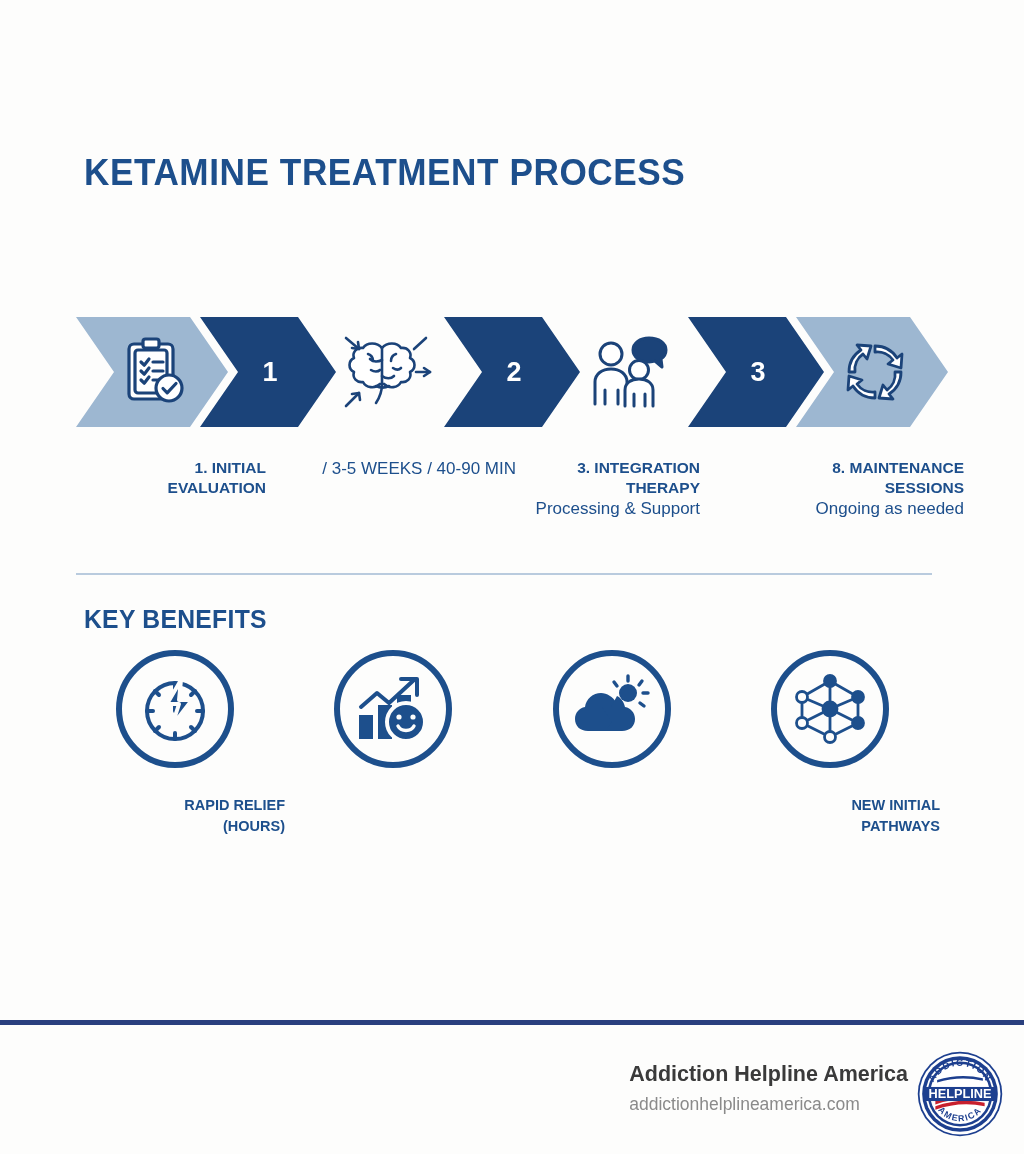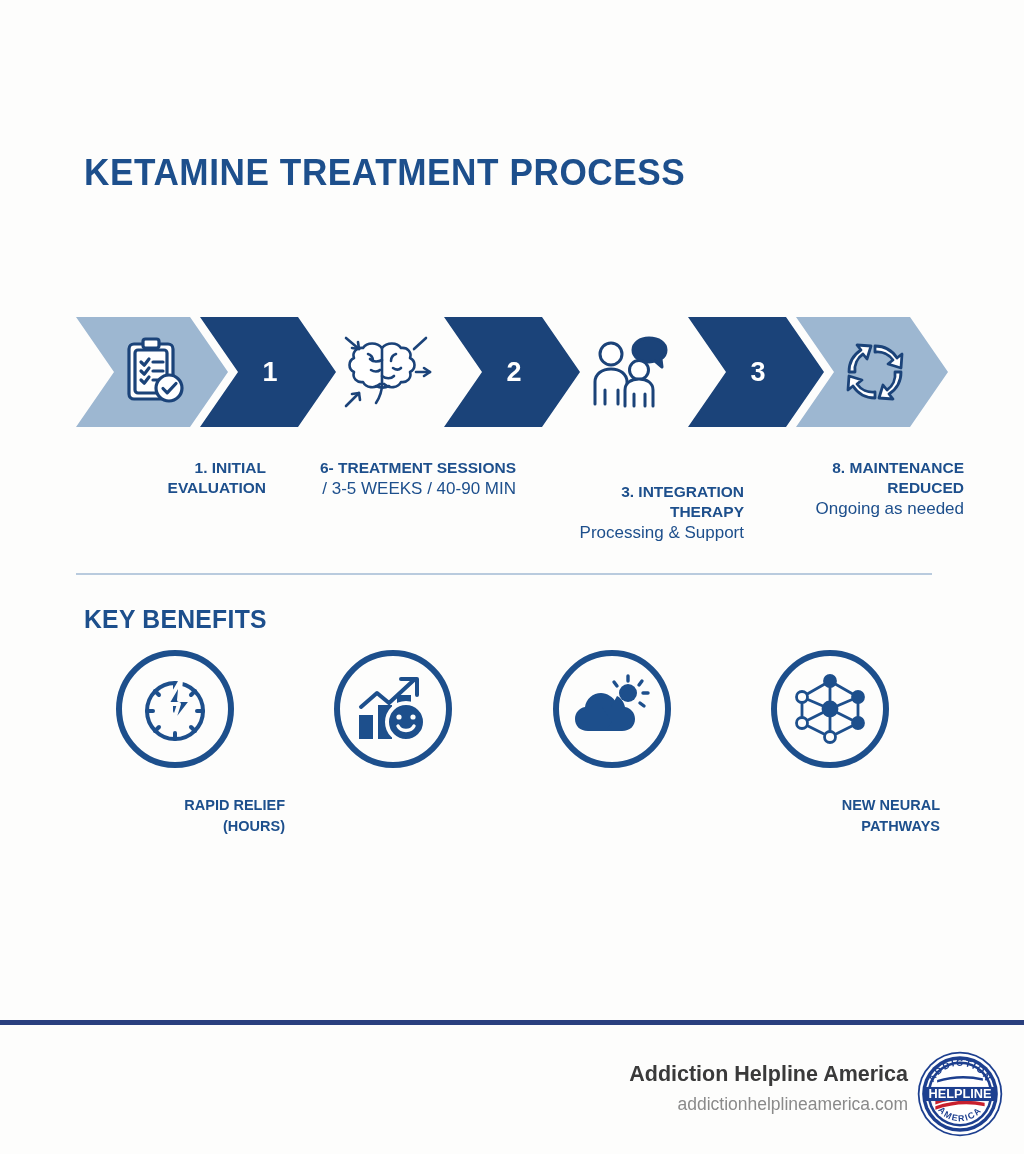--- a/index.html
+++ b/index.html
@@ -143,21 +143,20 @@
     left: 0;
     top: 1020px;
     width: 1024px;
     height: 5px;
     background: #2a3f7e;
   }
   .footer-text {
     position: absolute;
     right: 116px;
     top: 1062px;
-    text-align: right;
   }
   .footer-brand {
     font-size: 21.5px;
     font-weight: bold;
     color: #3a3a3a;
     line-height: 1.2;
   }
   .footer-url {
     font-size: 17.5px;
     color: #8a8a8a;
@@ -260,33 +259,32 @@
   </div>
 
 </div>
 
 <div class="step-label" style="left:46px; top:458px; width:220px;">
   <span class="t1">1. INITIAL</span>
   <span class="t1">EVALUATION</span>
 </div>
 
 <div class="step-label" style="left:256px; top:458px; width:260px;">
-  <span class="t1">6- TREATMENT SESSIONS</span>
   <span class="t2">/ 3-5 WEEKS / 40-90 MIN</span>
 </div>
 
-<div class="step-label" style="left:524px; top:458px; width:220px;margin-top:24px;">
+<div class="step-label" style="left:480px; top:458px; width:220px;">
   <span class="t1">3. INTEGRATION</span>
   <span class="t1">THERAPY</span>
   <span class="t2">Processing &amp; Support</span>
 </div>
 
 <div class="step-label" style="left:740px; top:458px; width:224px;">
   <span class="t1">8. MAINTENANCE</span>
-  <span class="t1">REDUCED</span>
+  <span class="t1">SESSIONS</span>
   <span class="t2">Ongoing as needed</span>
 </div>
 
 <div class="divider"></div>
 
 <div class="benefits-title">KEY BENEFITS</div>
 
 <div class="benefit" style="left:65px;">
   <div class="benefit-ring">
     <svg width="78" height="78" viewBox="0 0 78 78" fill="none" stroke="#1d4f8c" stroke-width="4" stroke-linecap="round" stroke-linejoin="round">
@@ -360,21 +358,21 @@
       <circle cx="38" cy="10" r="5.5" fill="#1d4f8c"></circle>
       <circle cx="66" cy="26" r="5.5" fill="#1d4f8c"></circle>
       <circle cx="66" cy="52" r="5.5" fill="#1d4f8c"></circle>
       <circle cx="38" cy="38" r="7" fill="#1d4f8c"></circle>
       <circle cx="10" cy="26" r="5.5" fill="#fdfdfc"></circle>
       <circle cx="10" cy="52" r="5.5" fill="#fdfdfc"></circle>
       <circle cx="38" cy="66" r="5.5" fill="#fdfdfc"></circle>
     </svg>
   </div>
   <div class="benefit-label">
-    <span>NEW NEURAL</span><br>
+    <span>NEW INITIAL</span><br>
     <span>PATHWAYS</span>
   </div>
 </div>
 
 <div class="footer-rule"></div>
 
 <div class="footer-text">
   <div class="footer-brand">Addiction Helpline America</div>
   <div class="footer-url">addictionhelplineamerica.com</div>
 </div>

